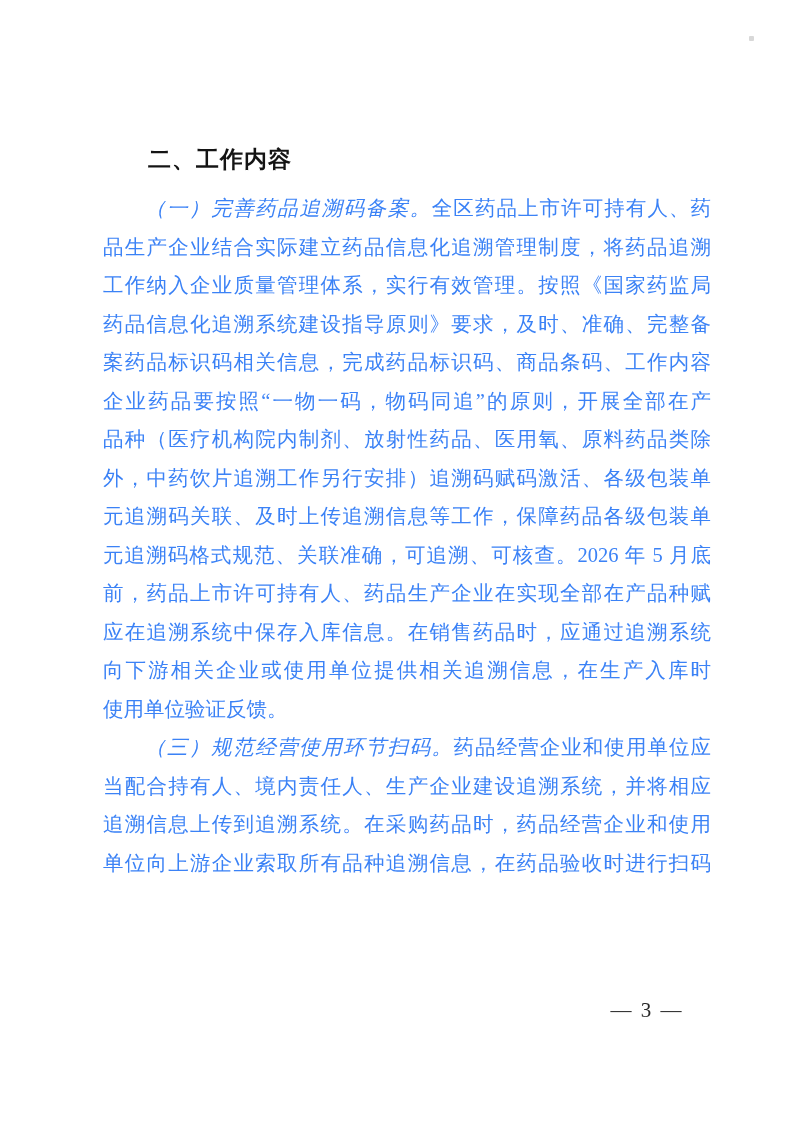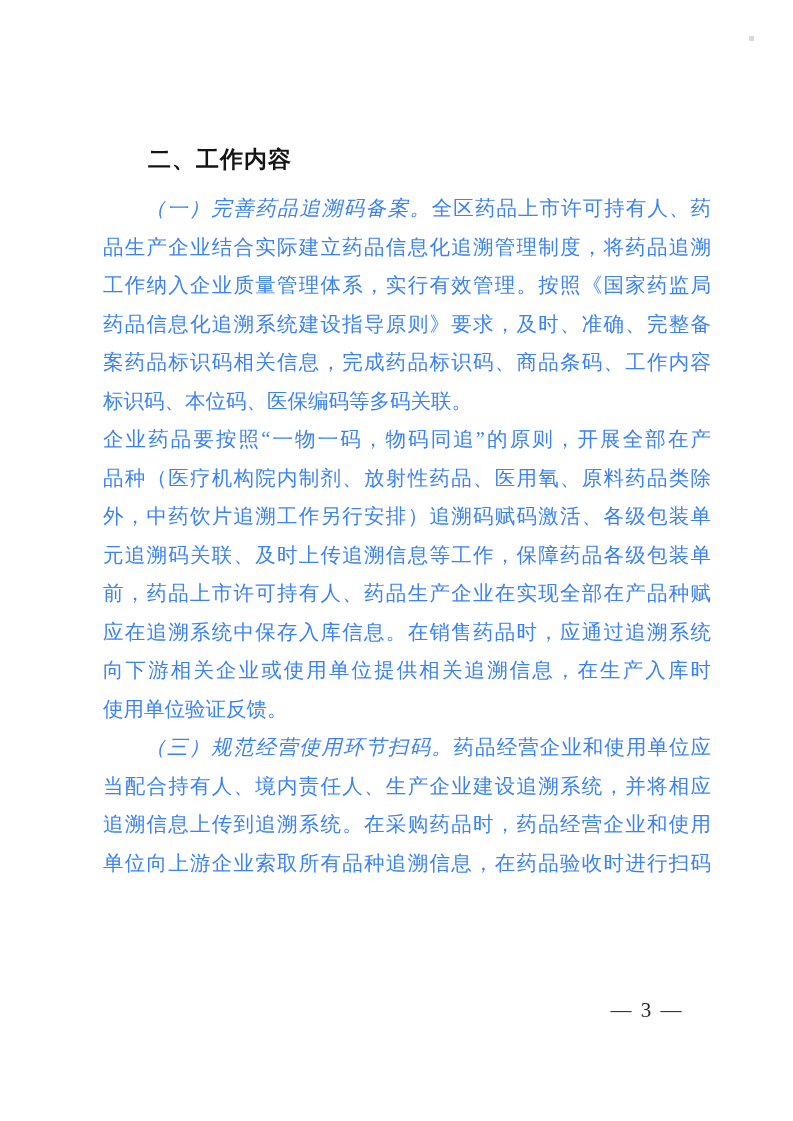--- a/index.html
+++ b/index.html
@@ -82,25 +82,25 @@
   <div class="scan-speck"></div>
 
   <div class="heading">二、工作内容</div>
 
   <div class="body-block">
       <div class="line indent"><span class="lead">（一）完善药品追溯码备案。</span><span class="rest">全区药品上市许可持有人、药</span></div>
       <div class="line"><span class="lead"></span><span class="rest">品生产企业结合实际建立药品信息化追溯管理制度，将药品追溯</span></div>
       <div class="line"><span class="lead"></span><span class="rest">工作纳入企业质量管理体系，实行有效管理。按照《国家药监局</span></div>
       <div class="line"><span class="lead"></span><span class="rest">药品信息化追溯系统建设指导原则》要求，及时、准确、完整备</span></div>
       <div class="line"><span class="lead"></span><span class="rest">案药品标识码相关信息，完成药品标识码、商品条码、工作内容</span></div>
-      <div class="line end"><span class="lead"></span><span class="rest">标识码、本位码、医保编码等多码关联。</span></div>
       <div class="line"><span class="lead"></span><span class="rest">企业药品要按照“一物一码，物码同追”的原则，开展全部在产</span></div>
       <div class="line"><span class="lead"></span><span class="rest">品种（医疗机构院内制剂、放射性药品、医用氧、原料药品类除</span></div>
       <div class="line"><span class="lead"></span><span class="rest">外，中药饮片追溯工作另行安排）追溯码赋码激活、各级包装单</span></div>
       <div class="line"><span class="lead"></span><span class="rest">元追溯码关联、及时上传追溯信息等工作，保障药品各级包装单</span></div>
+      <div class="line"><span class="lead"></span><span class="rest">元追溯码格式规范、关联准确，可追溯、可核查。2026 年 5 月底</span></div>
       <div class="line"><span class="lead"></span><span class="rest">前，药品上市许可持有人、药品生产企业在实现全部在产品种赋</span></div>
       <div class="line"><span class="lead"></span><span class="rest">应在追溯系统中保存入库信息。在销售药品时，应通过追溯系统</span></div>
       <div class="line"><span class="lead"></span><span class="rest">向下游相关企业或使用单位提供相关追溯信息，在生产入库时</span></div>
       <div class="line end"><span class="lead"></span><span class="rest">使用单位验证反馈。</span></div>
       <div class="line indent"><span class="lead">（三）规范经营使用环节扫码。</span><span class="rest">药品经营企业和使用单位应</span></div>
       <div class="line"><span class="lead"></span><span class="rest">当配合持有人、境内责任人、生产企业建设追溯系统，并将相应</span></div>
       <div class="line"><span class="lead"></span><span class="rest">追溯信息上传到追溯系统。在采购药品时，药品经营企业和使用</span></div>
       <div class="line"><span class="lead"></span><span class="rest">单位向上游企业索取所有品种追溯信息，在药品验收时进行扫码</span></div>
     </div>
 

